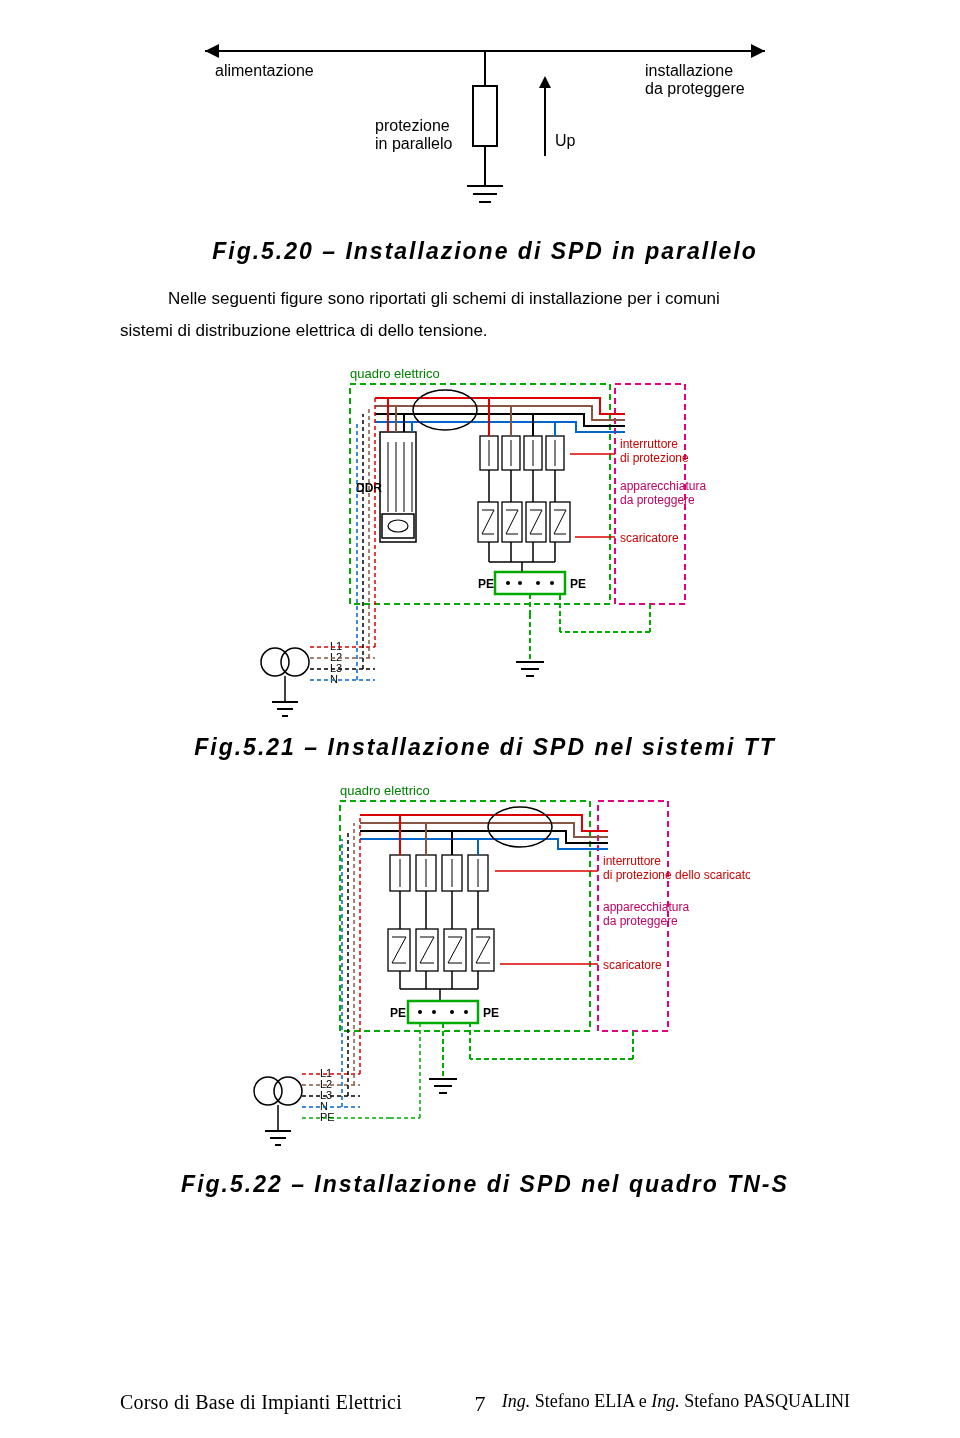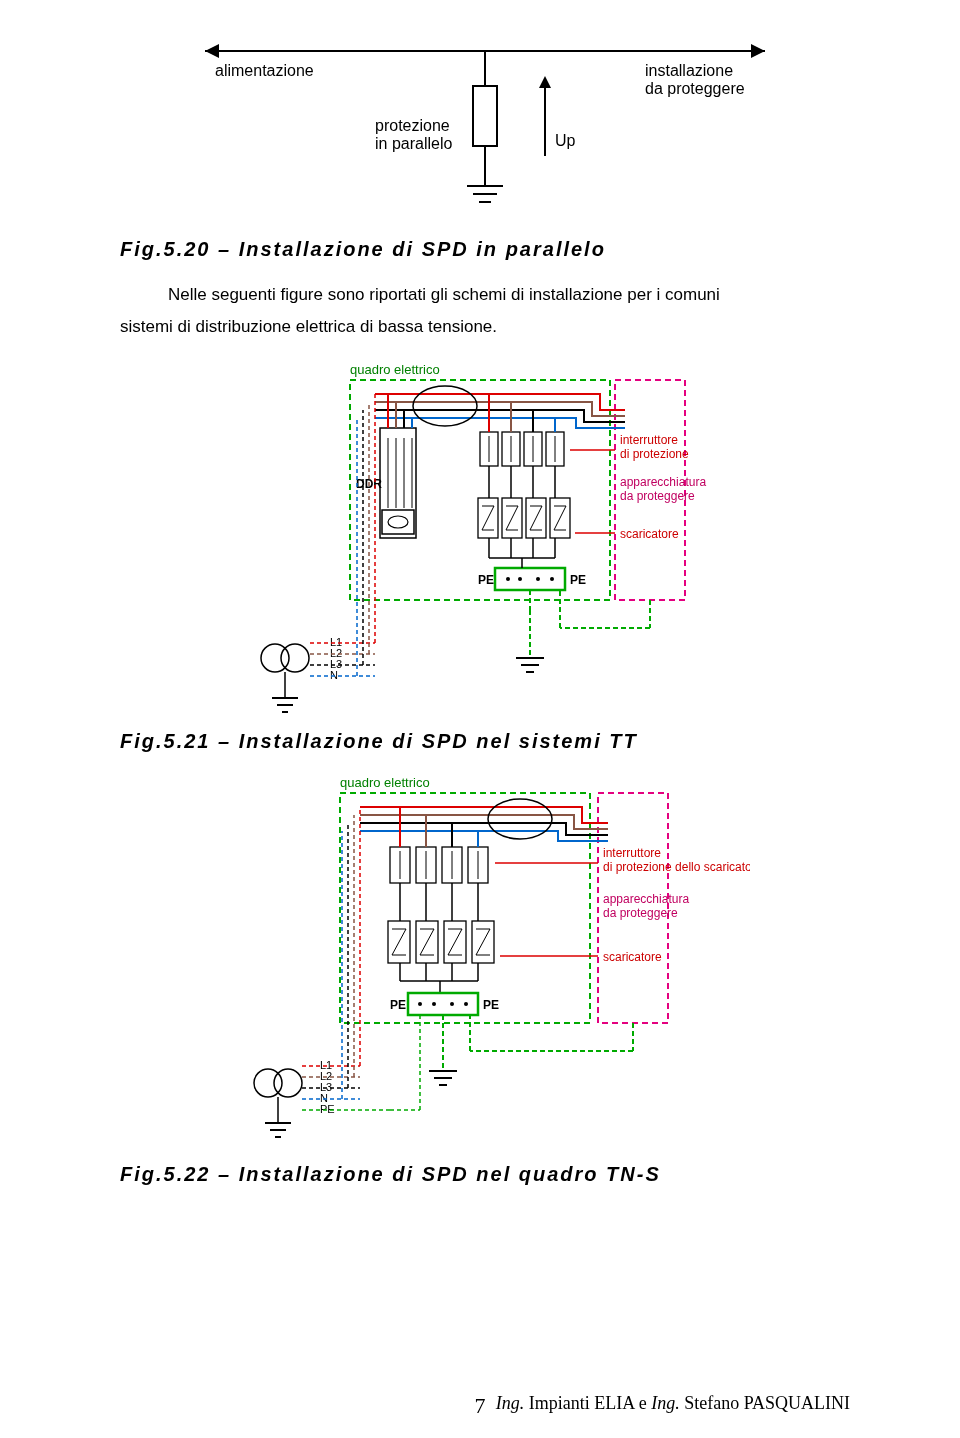--- a/index.html
+++ b/index.html
@@ -14,21 +14,22 @@
     width: 960px;
     height: 1438px;
     position: relative;
     box-sizing: border-box;
     padding: 20px 110px 12px 120px;
   }
   .caption {
     font-style: italic;
     font-family: "Verdana", "Arial", sans-serif;
     font-weight: bold;
-    font-size: 20px;
+    text-align: center;
+    font-size: 23px;
     letter-spacing: 2px;
     margin: 8px 0 18px 0;
   }
   .body-text {
     font-family: "Verdana", "Arial", sans-serif;
     font-size: 17px;
     line-height: 1.9;
     text-align: justify;
   }
   .body-text .indent {
@@ -107,21 +108,21 @@
       <text x="200" y="105" font-size="16">protezione</text>
       <text x="200" y="123" font-size="16">in parallelo</text>
       <text x="380" y="120" font-size="16">Up</text>
     </svg>
   </div>
 
   <div class="caption">Fig.5.20 – Installazione di SPD in parallelo</div>
 
   <div class="body-text">
     <span class="indent"></span><span>Nelle seguenti figure sono riportati gli schemi di installazione per i comuni</span><br>
-    <span>sistemi di distribuzione elettrica di bassa tensione.</span>
+    <span>sistemi di distribuzione elettrica di dello tensione.</span>
   </div>
 
   <div class="fig-row" style="margin-top:14px;">
     <svg width="530" height="360" viewBox="0 0 530 360">
 
       <rect x="130" y="22" width="260" height="220" fill="none" stroke="#0a0" stroke-width="2" stroke-dasharray="6 4"></rect>
       <text x="130" y="16" font-size="13" fill="#008000">quadro elettrico</text>
 
       <rect x="395" y="22" width="70" height="220" fill="none" stroke="#e4007f" stroke-width="2" stroke-dasharray="6 4"></rect>
 
@@ -334,19 +335,20 @@
       <line x1="140" y1="295" x2="140" y2="36" stroke="#d00" stroke-width="1.5" stroke-dasharray="4 3"></line>
       <line x1="134" y1="306" x2="134" y2="44" stroke="#854" stroke-width="1.5" stroke-dasharray="4 3"></line>
       <line x1="128" y1="317" x2="128" y2="52" stroke="#000" stroke-width="1.5" stroke-dasharray="4 3"></line>
       <line x1="122" y1="328" x2="122" y2="60" stroke="#06c" stroke-width="1.5" stroke-dasharray="4 3"></line>
     </svg>
   </div>
 
   <div class="caption">Fig.5.22 – Installazione di SPD nel quadro TN-S</div>
 
   <div class="footer">
+    <span class="footer-left">Corso di Base di Impianti Elettrici</span>
     <span class="footer-center">7</span>
     <span class="footer-right">
-      <span>Ing.</span><span class="upright"> Impianti  ELIA e </span><span>Ing.</span><span class="upright"> Stefano PASQUALINI</span>
+      <span>Ing.</span><span class="upright"> Stefano  ELIA e </span><span>Ing.</span><span class="upright"> Stefano PASQUALINI</span>
     </span>
   </div>
 
 </div>
 
 </body></html>

